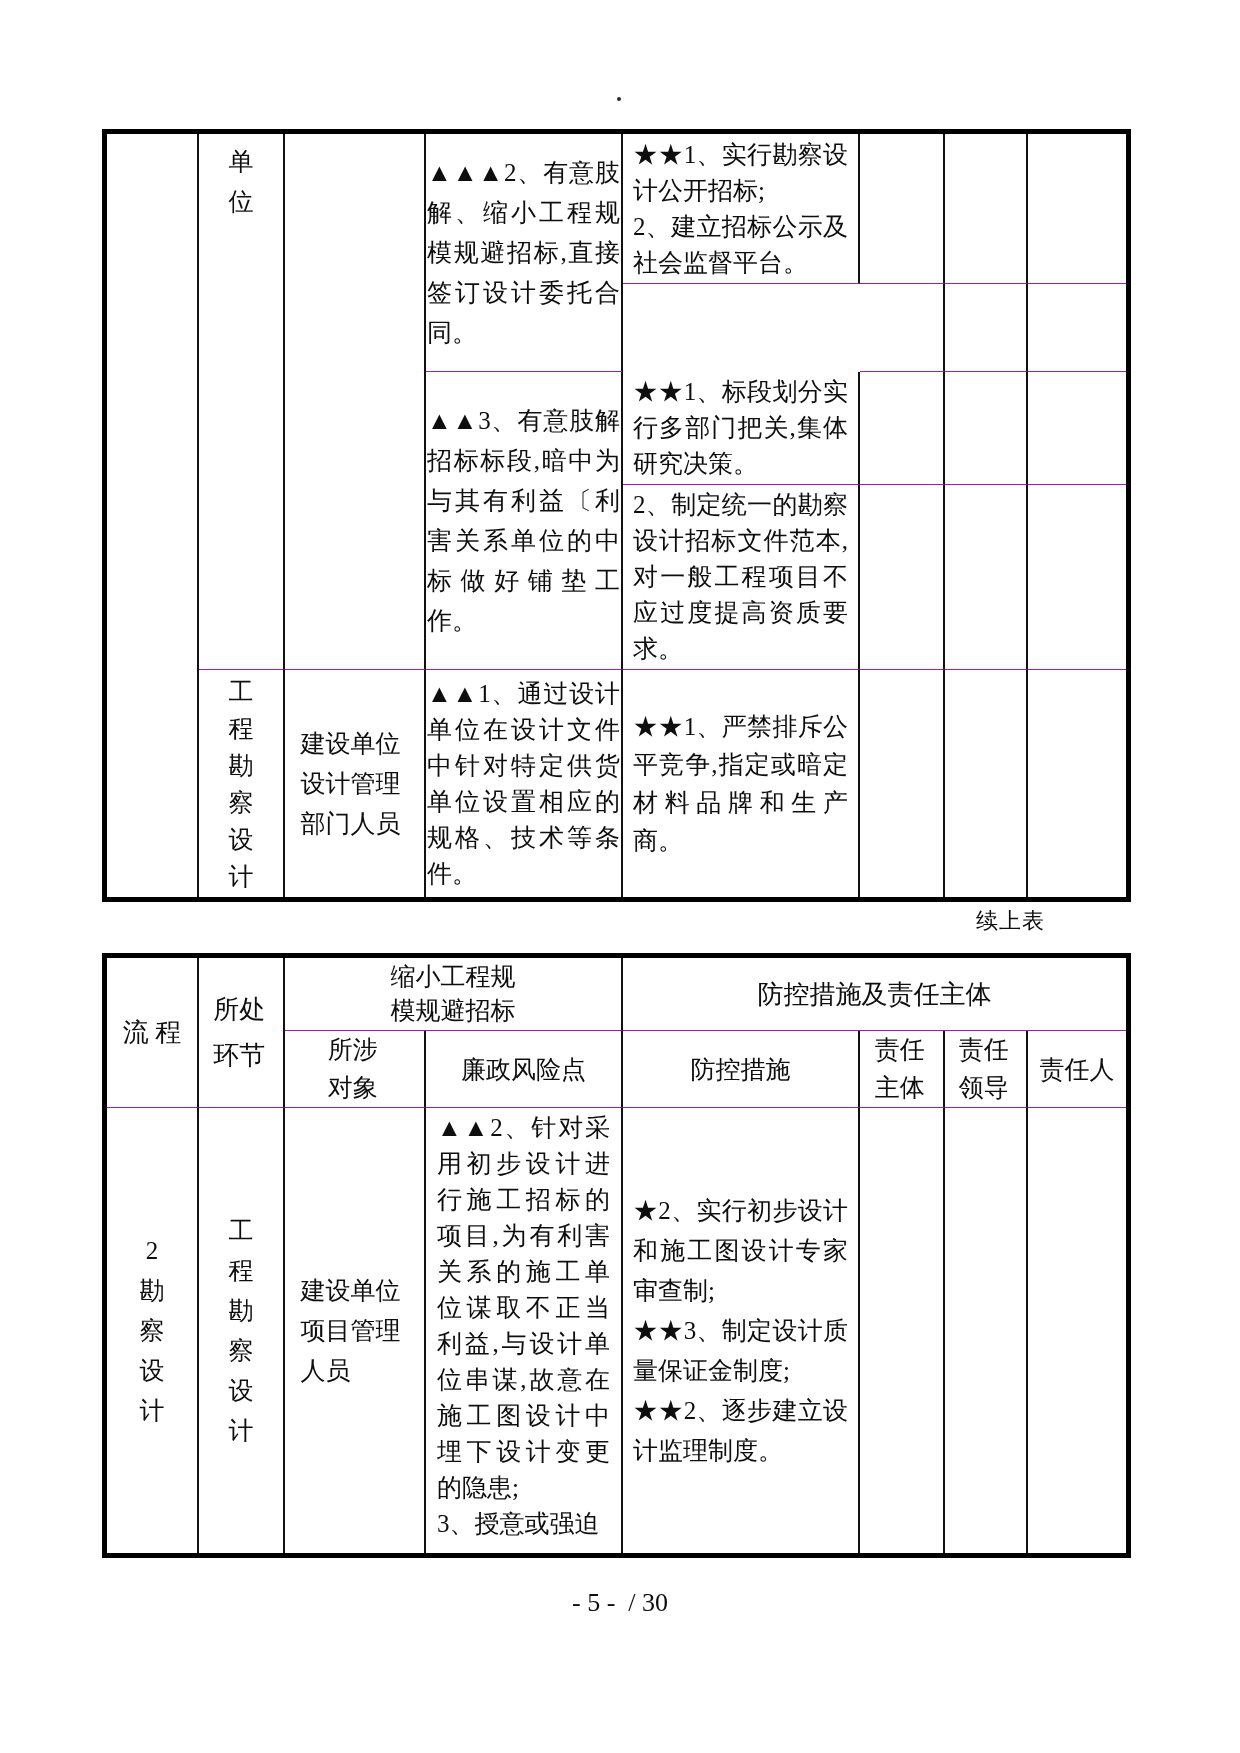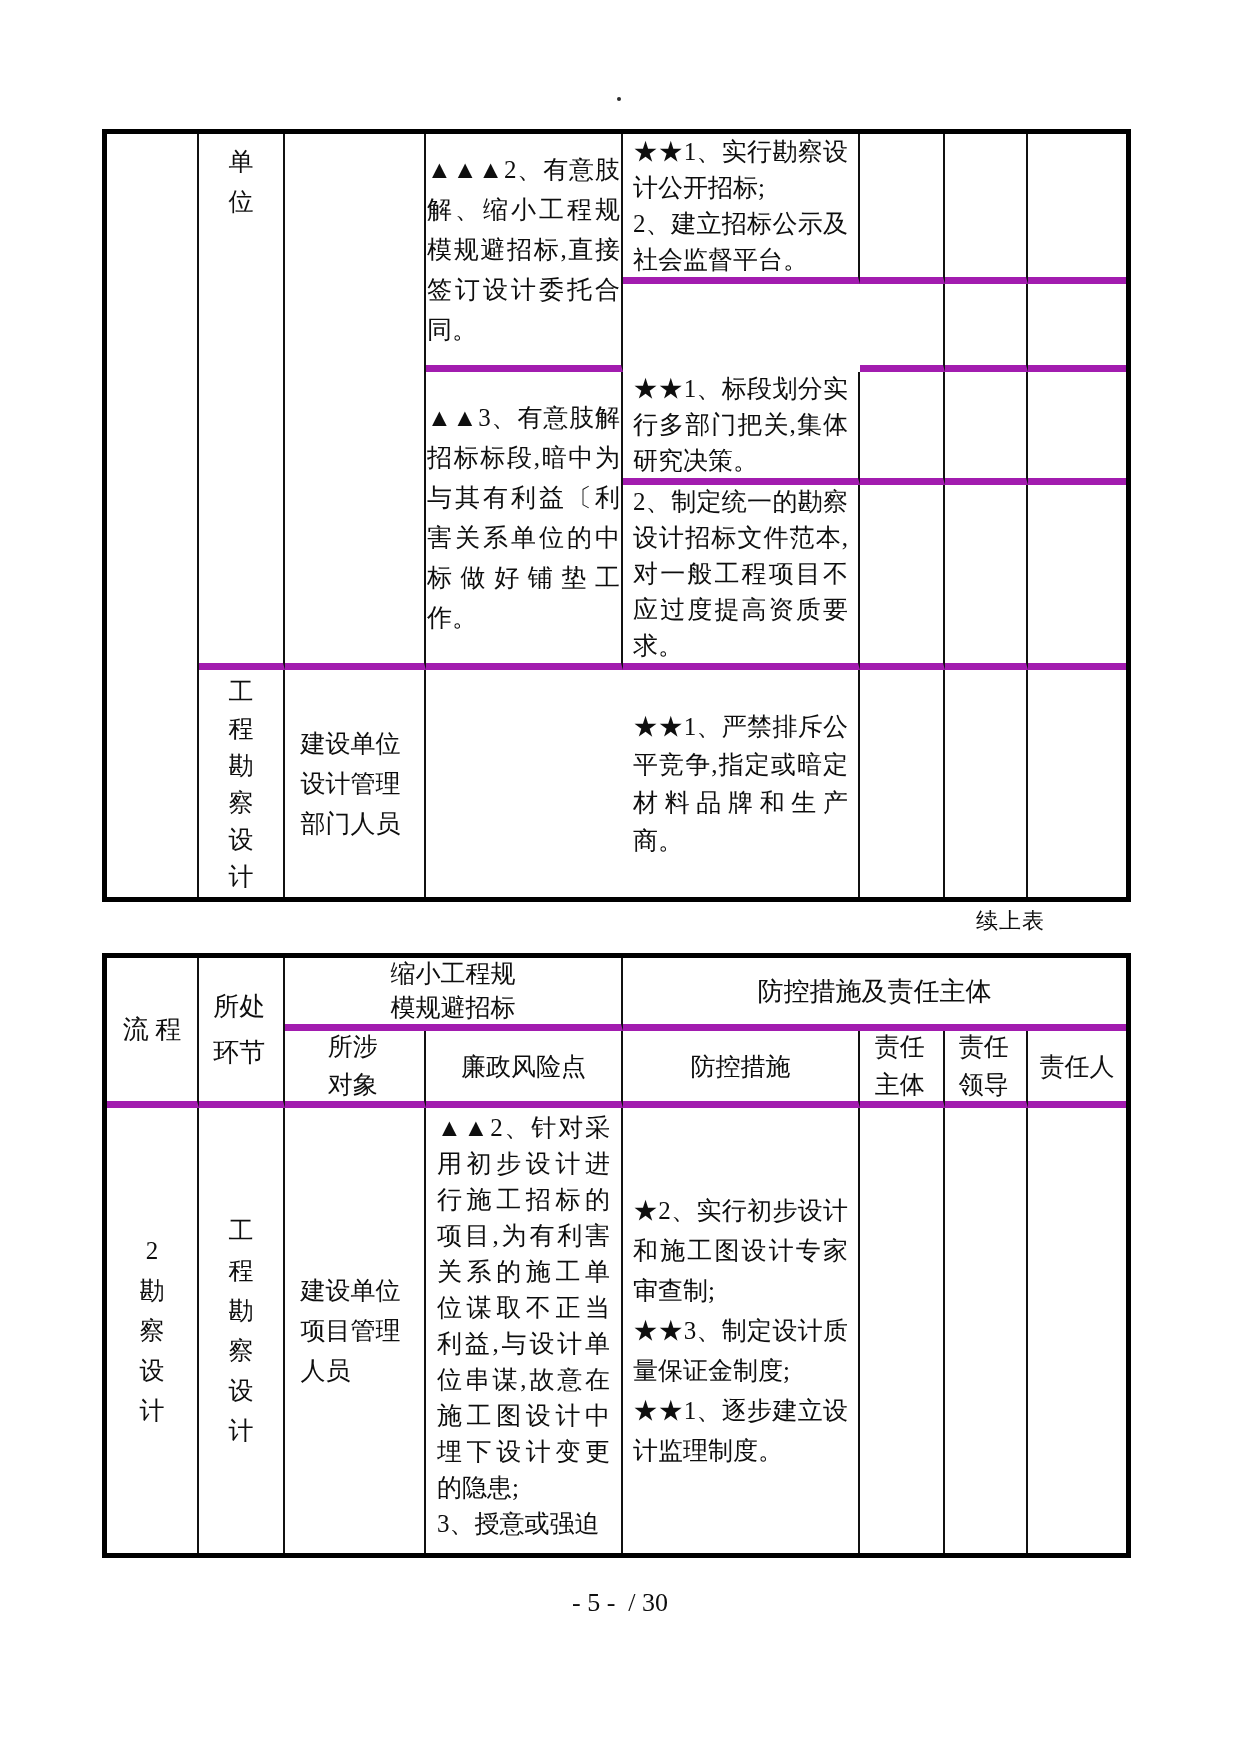--- a/index.html
+++ b/index.html
@@ -13,21 +13,21 @@
   #t1 {
     left:102px; top:129px;
     grid-template-columns:92px 86px 141px 197px 237px 85px 83px 98px;
     grid-template-rows:150px 88px 113px 185px 227px;
   }
   #t2 {
     left:102px; top:953px;
     grid-template-columns:92px 86px 141px 197px 237px 85px 83px 98px;
     grid-template-rows:73px 77px 445px;
   }
-  .c { border-right:2px solid #111; border-bottom:7px solid #a21caf; box-sizing:border-box; overflow:hidden; }
+  .c { border-right:2px solid #111; border-bottom:1px solid #a21caf; box-sizing:border-box; overflow:hidden; }
   .bR0 { border-right:none !important; }
   .bB0 { border-bottom:none !important; }
   .mid { display:flex; align-items:center; }
   .topAl { display:flex; align-items:flex-start; }
   .txt { width:100%; text-align:justify; text-justify:inter-ideograph; word-break:break-all; }
   .ctr { text-align:center; }
   
   .v1 { width:1.1em; margin:0 auto; word-break:break-all; text-align:center; }
   .w2 { width:2.14em; margin:0 auto; word-break:break-all; text-align:left; }
   .w4 { width:4.32em; margin:0 auto; word-break:break-all; text-align:left; }
@@ -91,20 +91,23 @@
   <div class="c" style="grid-area:4/6/5/7"></div>
   <div class="c" style="grid-area:4/7/5/8"></div>
   <div class="c bR0" style="grid-area:4/8/5/9"></div>
 
   <div class="c mid bB0" style="grid-area:5/2/6/3">
     <div class="txt v1 lh37">工程勘察设计</div>
   </div>
   <div class="c mid bB0" style="grid-area:5/3/6/4">
     <div class="txt w4 lh40">建设单位设计管理部门人员</div>
   </div>
+  <div class="c mid bB0" style="grid-area:5/4/6/5">
+    <div class="txt lh36 padR4">▲▲1、通过设计单位在设计文件中针对特定供货单位设置相应的规格、技术等条件。</div>
+  </div>
   <div class="c mid bB0" style="grid-area:5/5/6/6">
     <div class="txt lh38 padM">★★1、严禁排斥公平竞争,指定或暗定材料品牌和生产商。</div>
   </div>
   <div class="c bB0" style="grid-area:5/6/6/7"></div>
   <div class="c bB0" style="grid-area:5/7/6/8"></div>
   <div class="c bB0 bR0" style="grid-area:5/8/6/9"></div>
 </div>
 
 <div id="cont-label">续上表</div>
 
@@ -153,21 +156,21 @@
   <div class="c topAl bB0" style="grid-area:3/4/4/5">
     <div class="txt lh36 padB4">
         <div>▲▲2、针对采用初步设计进行施工招标的项目,为有利害关系的施工单位谋取不正当利益,与设计单位串谋,故意在施工图设计中埋下设计变更的隐患;</div>
         <div>3、授意或强迫</div>
       </div>
   </div>
   <div class="c mid bB0" style="grid-area:3/5/4/6">
     <div class="txt lh40 padM">
         <div>★2、实行初步设计和施工图设计专家审查制;</div>
         <div>★★3、制定设计质量保证金制度;</div>
-        <div>★★1、逐步建立设计监理制度。</div>
+        <div>★★2、逐步建立设计监理制度。</div>
       </div>
   </div>
   <div class="c bB0" style="grid-area:3/6/4/7"></div>
   <div class="c bB0" style="grid-area:3/7/4/8"></div>
   <div class="c bB0 bR0" style="grid-area:3/8/4/9"></div>
 </div>
 
 <div id="footer">- 5 -  / 30</div>
 
 </body></html>

